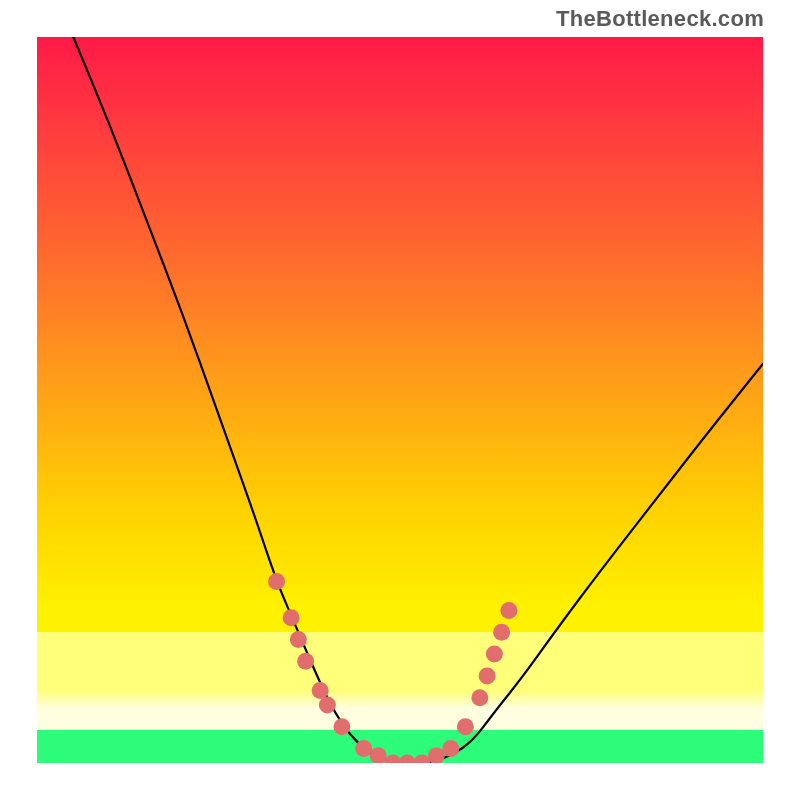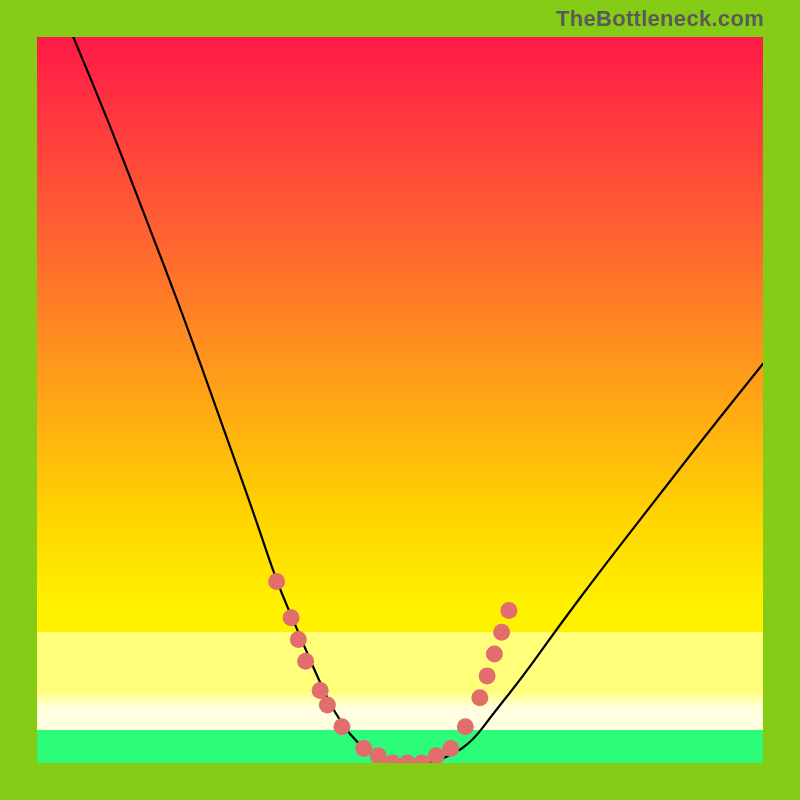--- a/index.html
+++ b/index.html
@@ -10,21 +10,21 @@
     overflow: hidden;
     background: #000;
     font-family: Arial, Helvetica, sans-serif;
   }
   .frame {
     position: absolute;
     top: 0;
     left: 0;
     width: 800px;
     height: 800px;
-    background: #84cc16;
+    background: #ffffff;
   }
   .plot {
     position: absolute;
     top: 37px;
     left: 37px;
     width: 726px;
     height: 726px;
     
     background: linear-gradient(
       to bottom,

